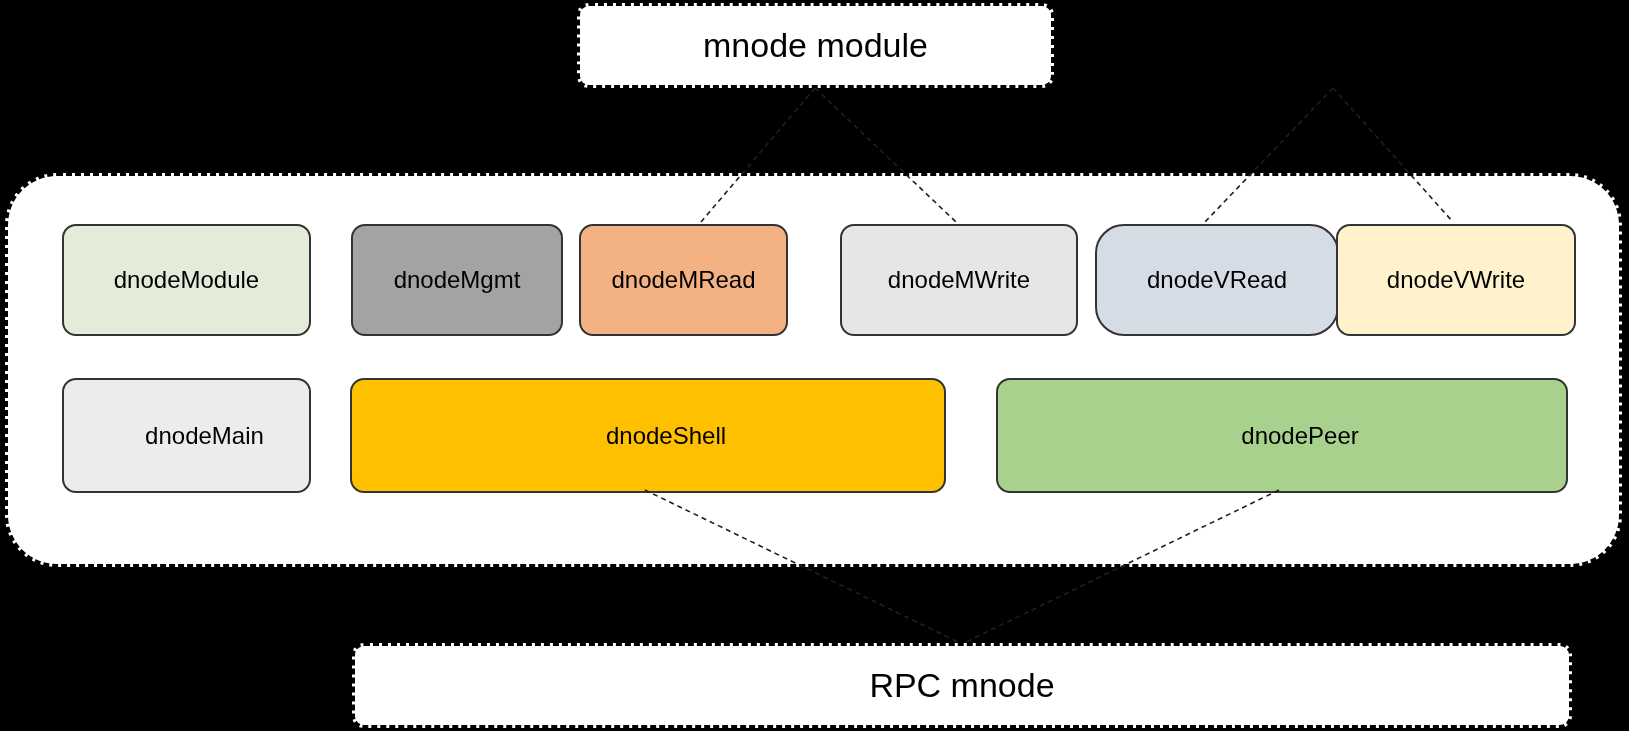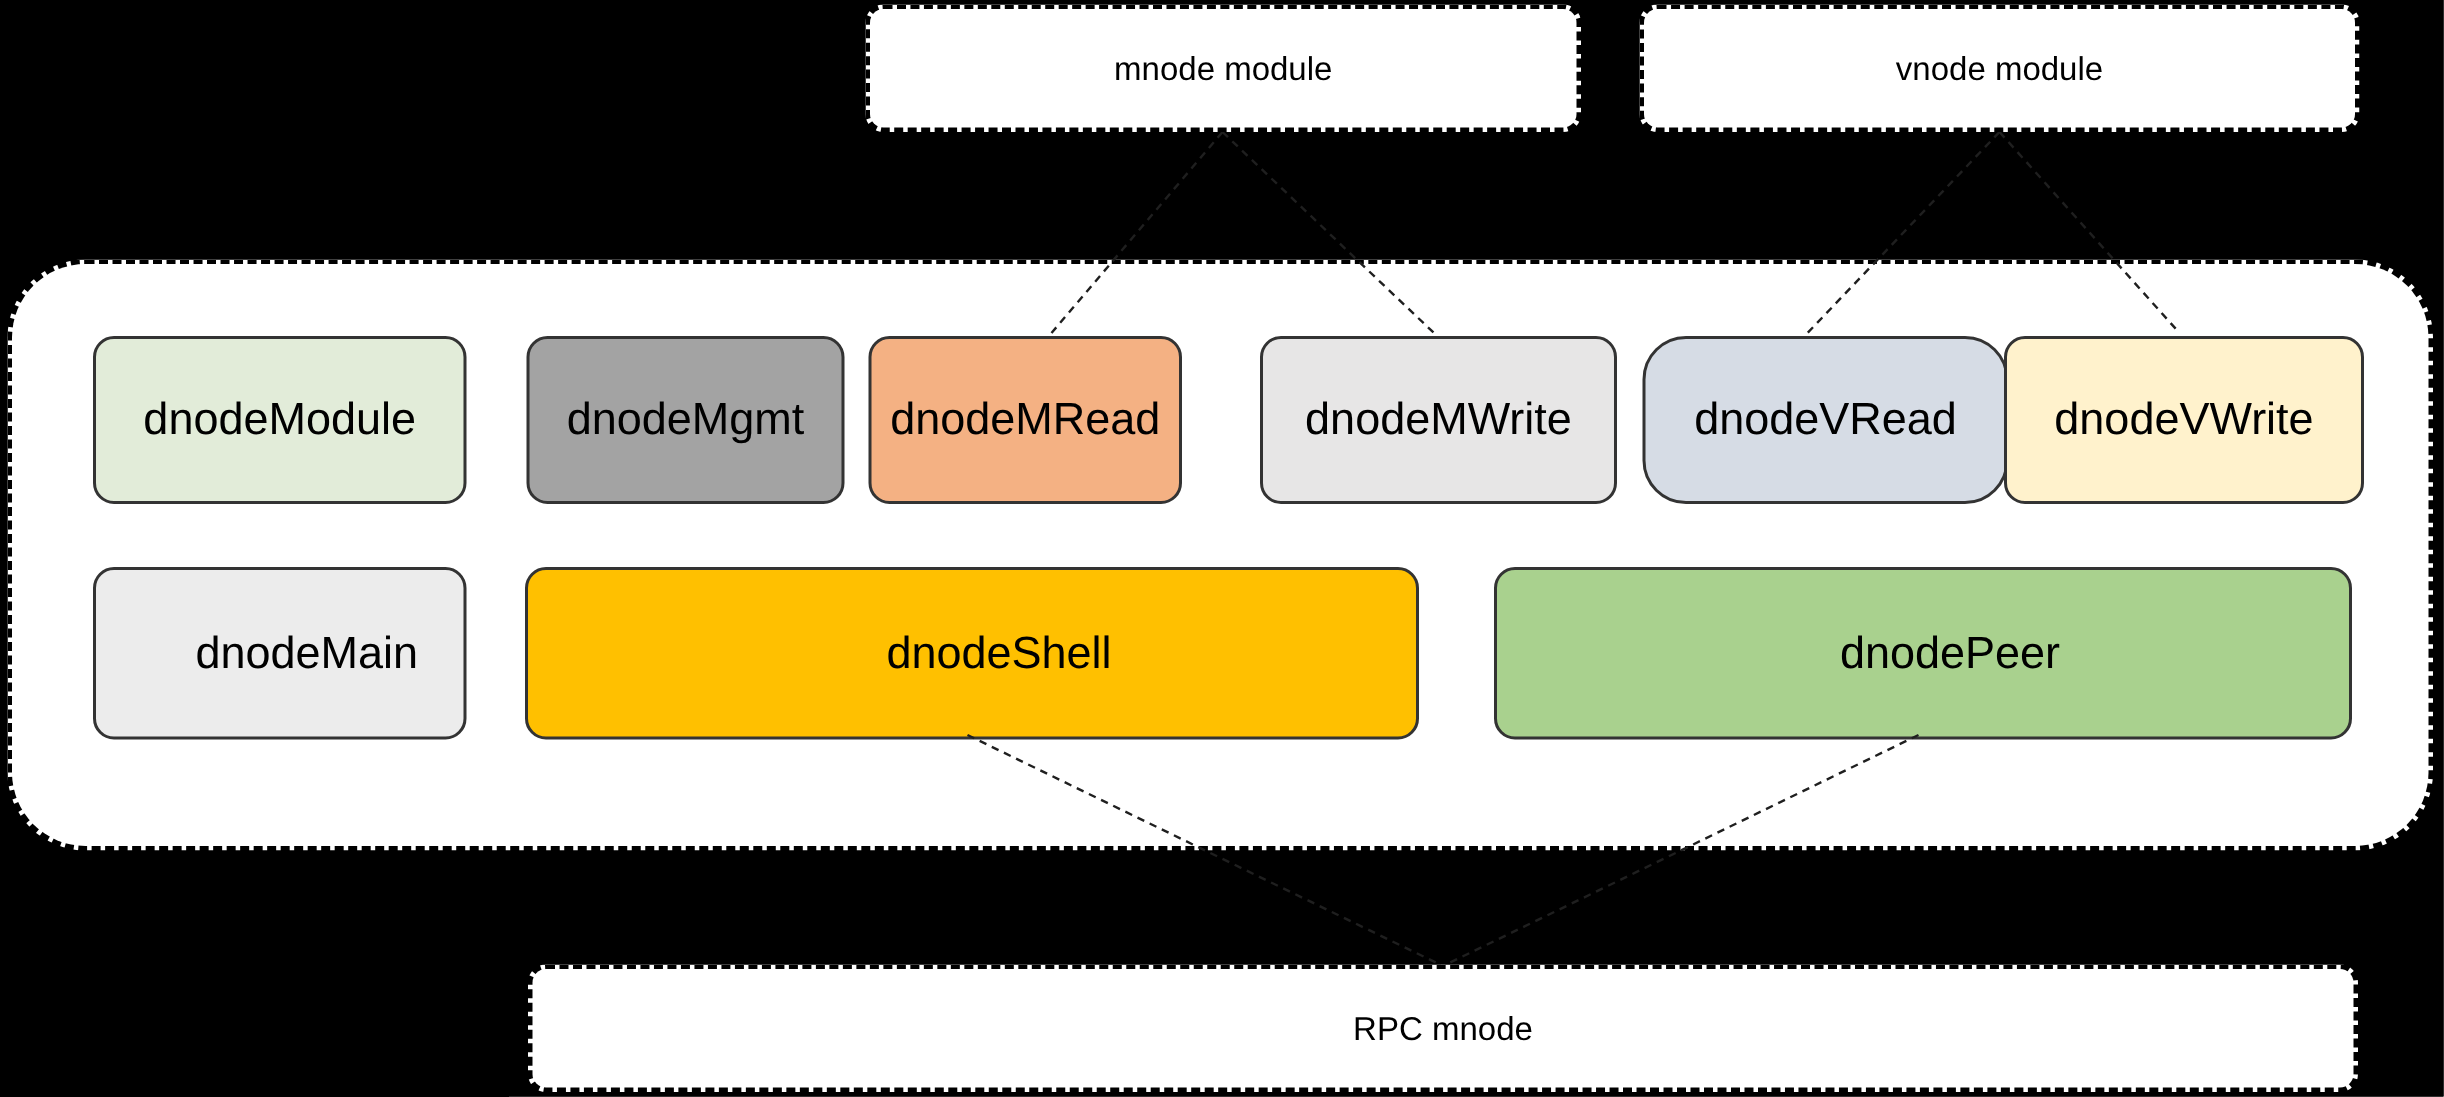--- a/index.html
+++ b/index.html
@@ -1,27 +1,27 @@
 <!DOCTYPE html>
 <html><head>
 <meta charset="utf-8">
 <style>
   html,body{margin:0;padding:0;background:#000;}
   .canvas{position:relative;width:1629px;height:731px;background:#000;overflow:hidden;
           font-family:"Liberation Sans",sans-serif;color:#000;}
   
   .module-box{position:absolute;background:#fff;border:3px dashed #000;border-radius:12px;
           box-sizing:border-box;display:flex;align-items:center;justify-content:center;
-          font-size:22px;z-index:2;}
+          font-size:34px;z-index:2;}
   
   .dnode-container{position:absolute;left:5px;top:173px;width:1617px;height:394px;
           background:#fff;border:3px dashed #000;border-radius:52px;box-sizing:border-box;z-index:0;}
   
   .node{position:absolute;border:2.5px solid #333;border-radius:14px;box-sizing:border-box;
-          display:flex;align-items:center;justify-content:center;font-size:30px;z-index:2;}
+          display:flex;align-items:center;justify-content:center;font-size:24px;z-index:2;}
   .row1{top:48px;height:112px;}
   .row2{top:202px;height:115px;padding-left:36px;}
   .dnode-label{position:absolute;right:52px;top:342px;font-size:34px;z-index:2;}
   svg.connectors{position:absolute;left:0;top:0;width:1629px;height:731px;z-index:1;}
   
   #n-module{left:54px;width:249px;}
   #n-mgmt{left:343px;width:212px;}
   #n-mread{left:571px;width:209px;}
   #n-mwrite{left:832px;width:238px;}
   #n-vread{left:1087px;width:244px;border-radius:29px;}
@@ -33,23 +33,20 @@
   #vnode-box{left:1093px;top:3px;width:480px;height:85px;}
   #rpc-box{left:352px;top:643px;width:1220px;height:85px;}
 </style>
 </head>
 <body>
 
 <div class="canvas">
 
   <div class="module-box" id="mnode-box">
     <span>mnode module</span>
-  </div>
-  <div class="module-box" id="vnode-box">
-    <span>vnode module</span>
   </div>
 
   <svg class="connectors">
     <line x1="815" y1="88" x2="701" y2="222" stroke-width="1.6" stroke-dasharray="5 4" stroke="#1f1f1f"></line>
     <line x1="815" y1="88" x2="956" y2="222" stroke-width="1.6" stroke-dasharray="5 4" stroke="#1f1f1f"></line>
     <line x1="1333" y1="88" x2="1205" y2="222" stroke-width="1.6" stroke-dasharray="5 4" stroke="#1f1f1f"></line>
     <line x1="1333" y1="88" x2="1453" y2="222" stroke-width="1.6" stroke-dasharray="5 4" stroke="#1f1f1f"></line>
     <line x1="645" y1="490" x2="962" y2="644" stroke-width="1.6" stroke-dasharray="5 4" stroke="#1f1f1f"></line>
     <line x1="1279" y1="490" x2="962" y2="644" stroke-width="1.6" stroke-dasharray="5 4" stroke="#1f1f1f"></line>
   </svg>

